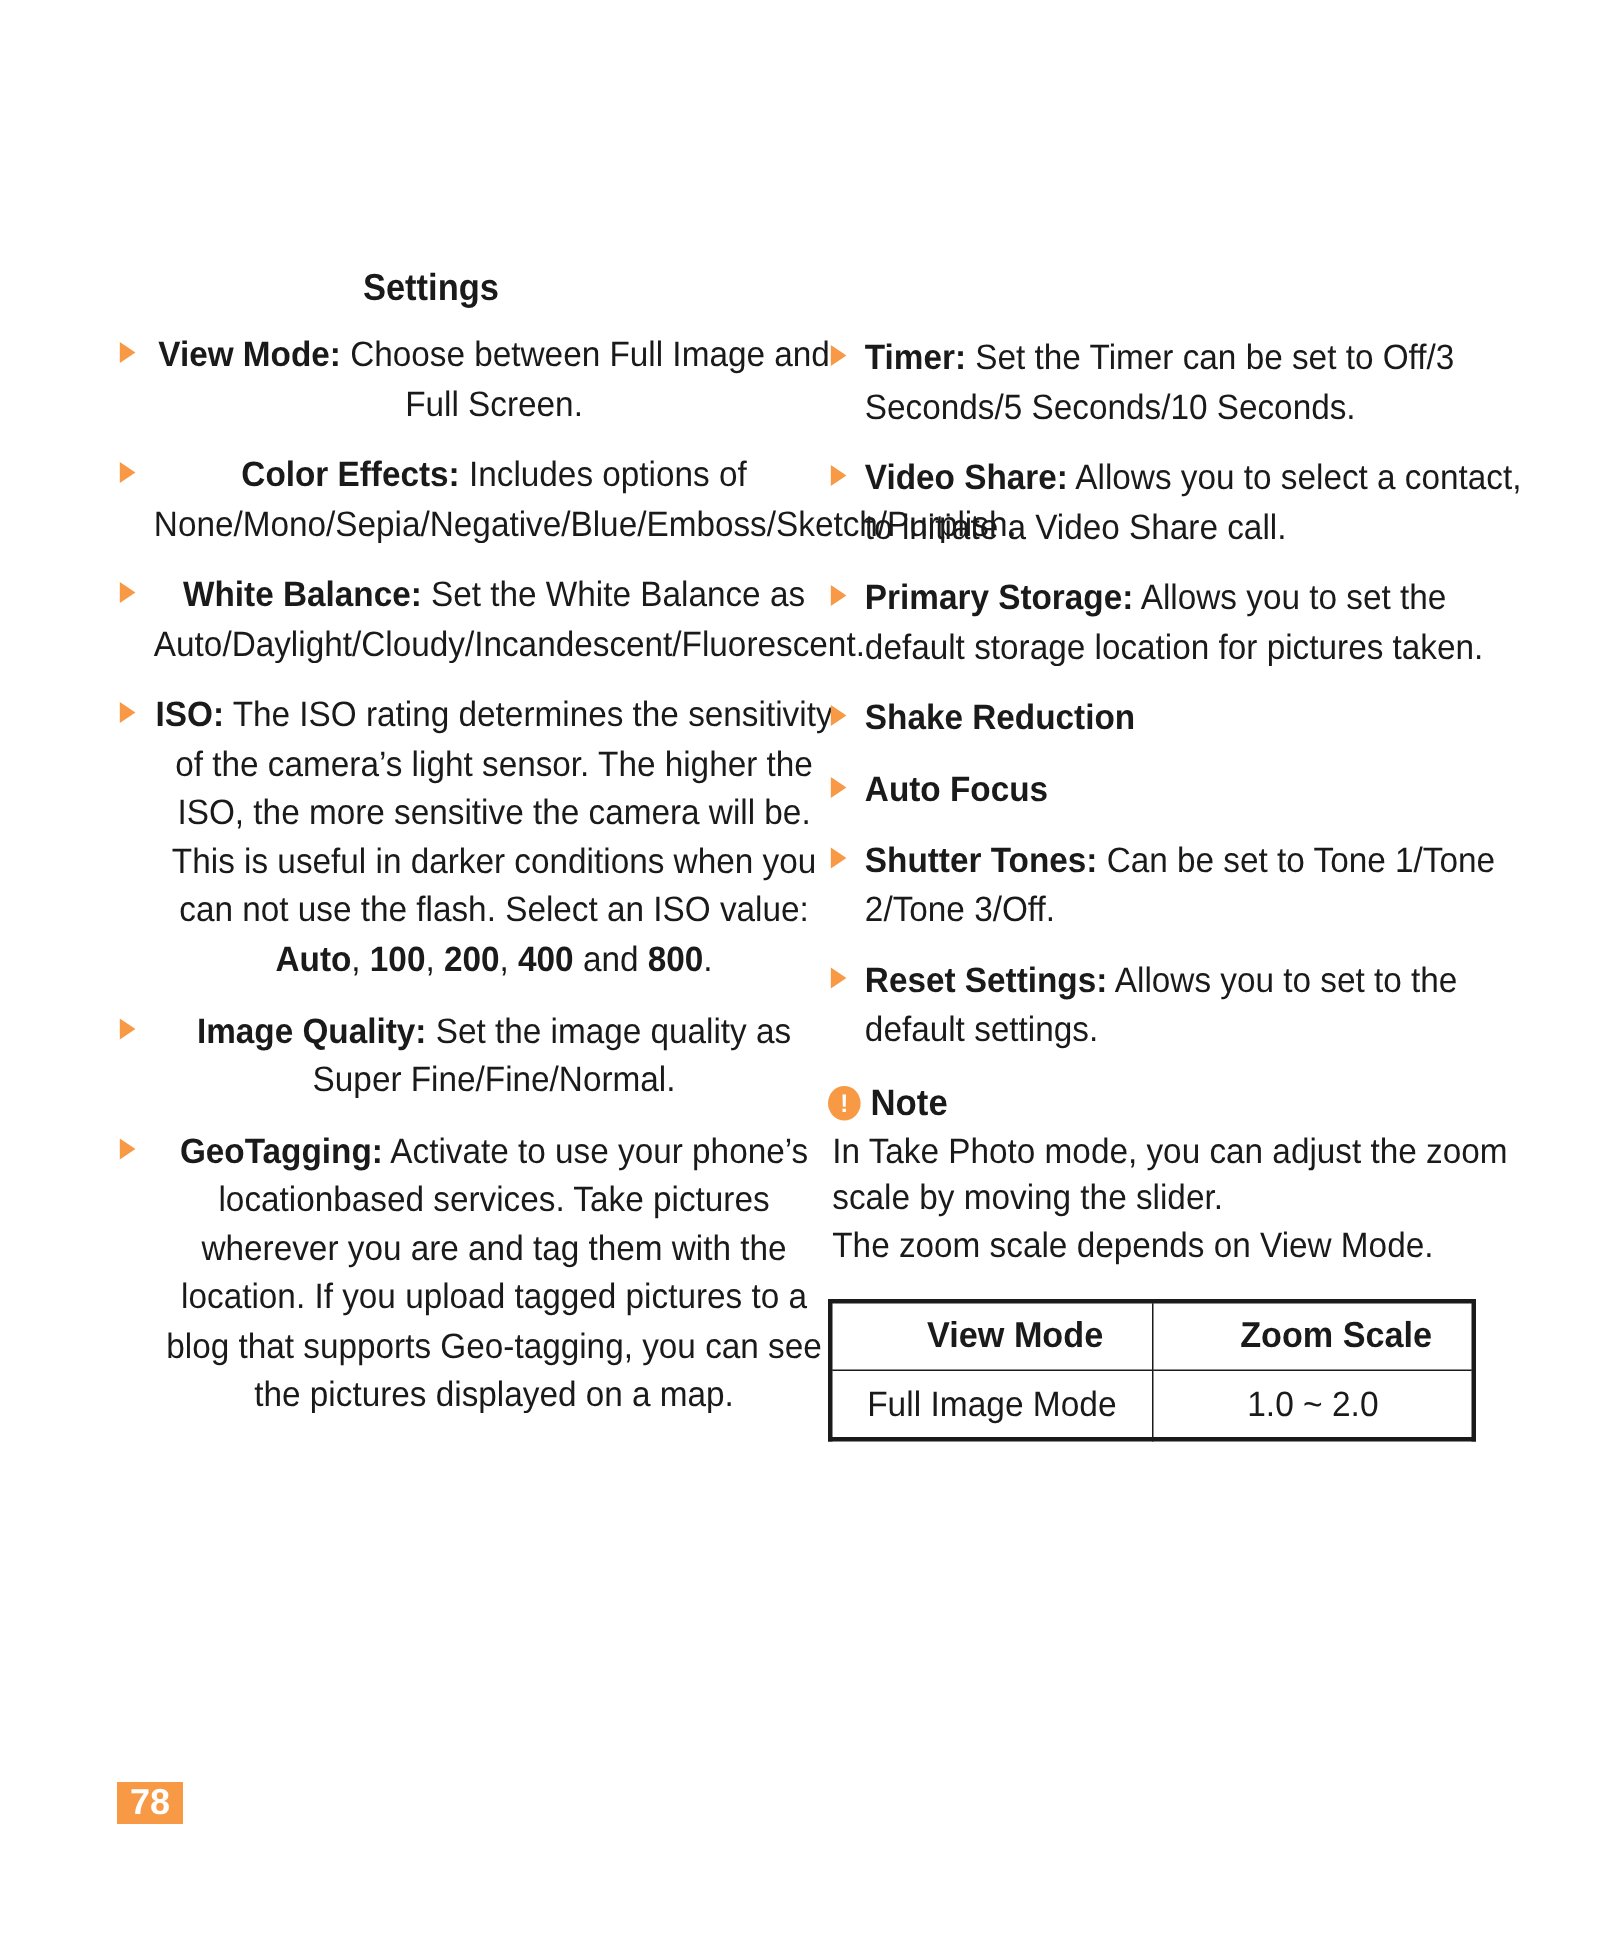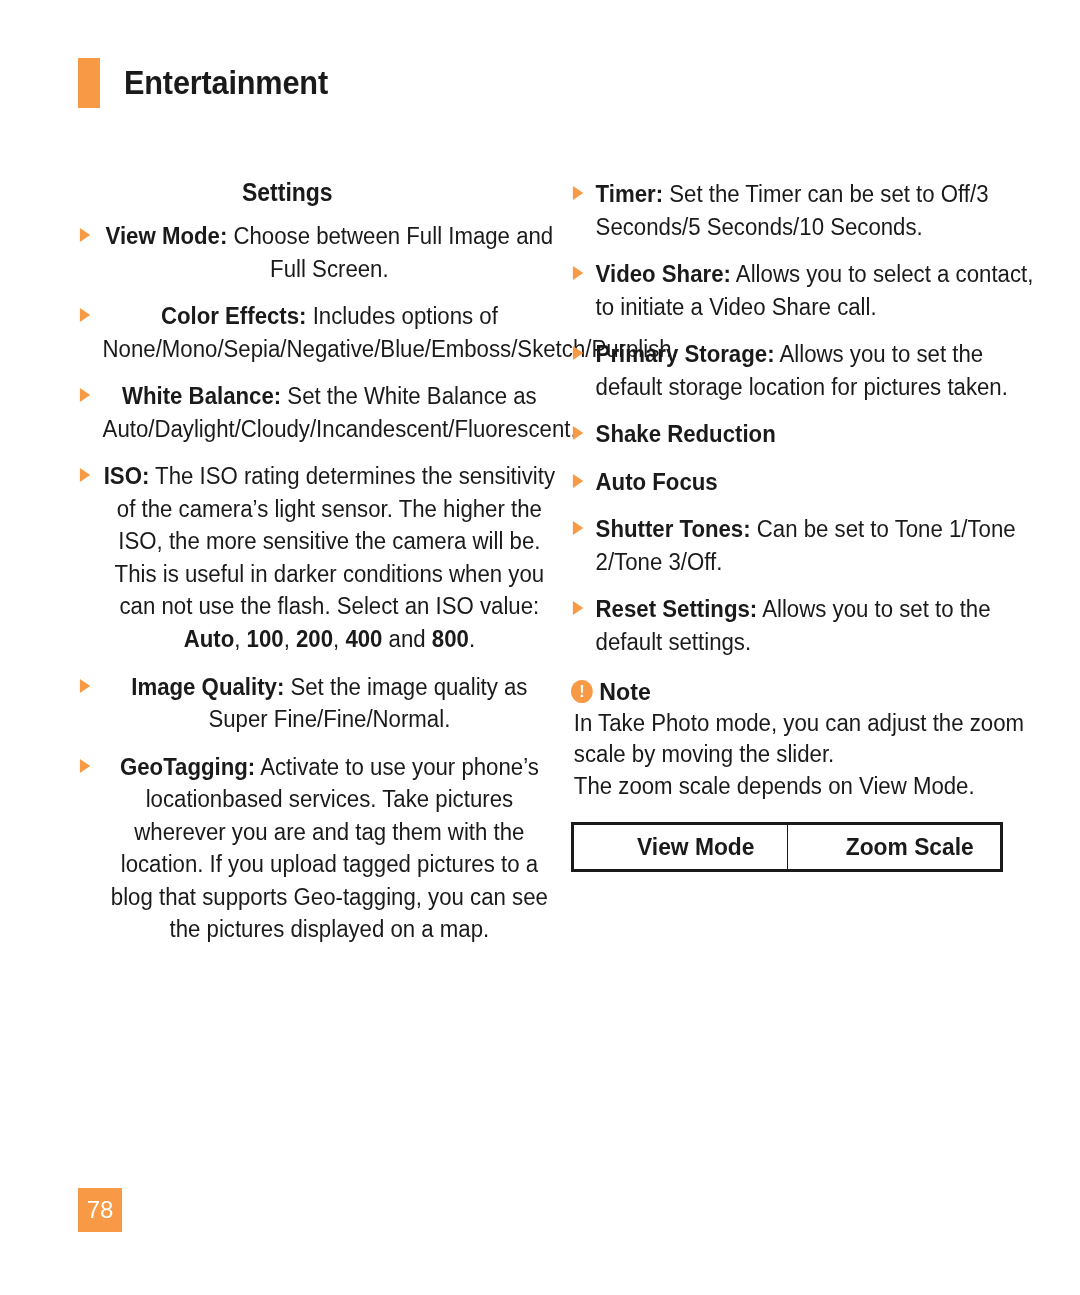--- a/index.html
+++ b/index.html
@@ -46,21 +46,21 @@
     white-space: nowrap;
   }
 
   
   .col {
     position: absolute;
     top: 178px;
     width: 455px;
   }
   .col-left  { left: 78px; text-align: center; }
-  .col-right { left: 571px; }
+  .col-right { left: 552px; margin-top: 44px; }
 
   .section-heading {
     font-size: 25px;
     font-weight: bold;
     color: #1a1a1a;
     transform: scaleX(0.92);
     transform-origin: left center;
     margin: 0 0 14px 0;
     line-height: 1.12;
     white-space: nowrap;
@@ -163,39 +163,35 @@
     transform: scaleX(0.95);
     display: block;
   }
 
   
   .page-number {
     position: absolute;
     left: 78px;
     top: 1188px;
     width: 44px;
-    height: 44px;
+    height: 28px;
     background: #F89A45;
     color: #ffffff;
     font-size: 24px;
-    font-weight: normal;
+    font-weight: bold;
     display: flex;
     align-items: center;
     justify-content: center;
   }
 </style>
 </head>
 <body>
 
 <div class="page">
 
-  <div class="header">
-    <div class="header-bar"></div>
-    <div class="header-title">Entertainment</div>
-  </div>
 
   <div class="col col-left">
     <div class="section-heading">Settings</div>
 
     <div class="bullet">
       <span class="tri"></span>
       <span class="lbl">View Mode:</span><span> Choose between Full Image and Full Screen.</span>
     </div>
 
     <div class="bullet">
@@ -279,19 +275,27 @@
         <tr>
           <th>
               <span class="cell-inner">View Mode</span>
             </th>
           <th>
               <span class="cell-inner">Zoom Scale</span>
             </th>
         </tr>
       </thead>
       <tbody>
+        <tr>
+          <td>
+              <span class="cell-inner">Full Image Mode</span>
+            </td>
+          <td>
+              <span class="cell-inner">1.0 ~ 2.0</span>
+            </td>
+        </tr>
       </tbody>
     </table>
   </div>
 
   <div class="page-number">78</div>
 
 </div>
 
 </body></html>

